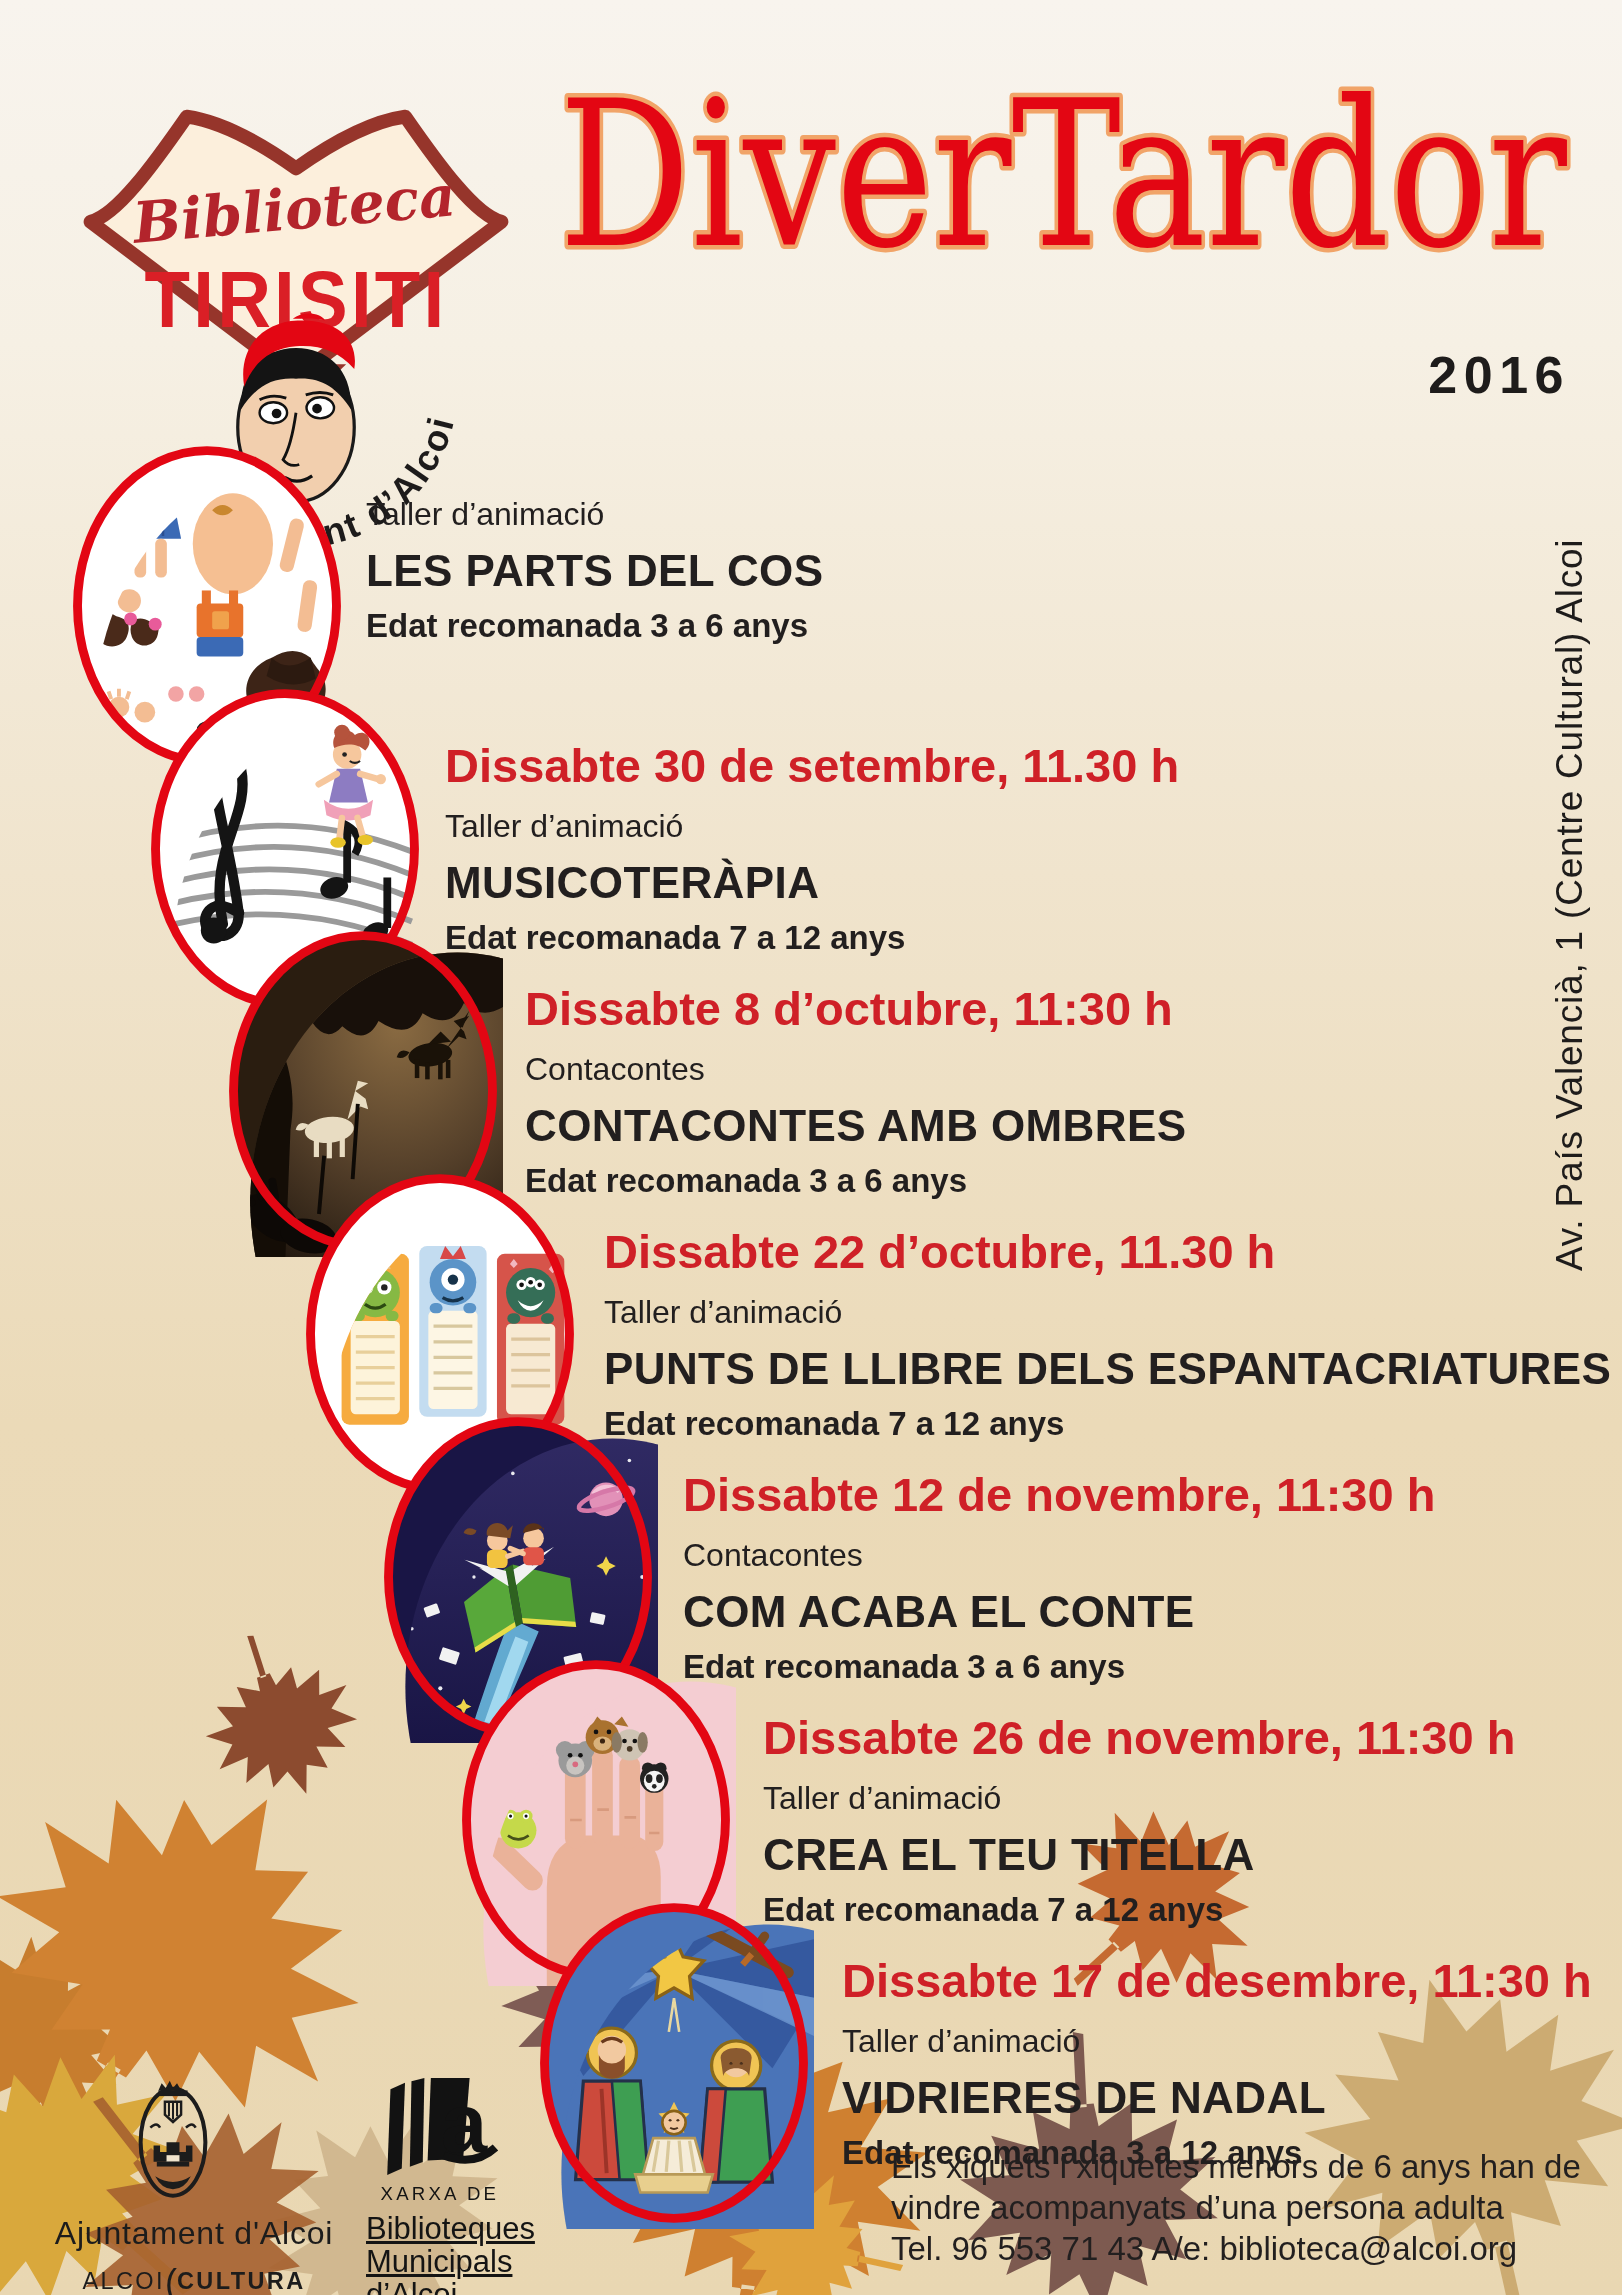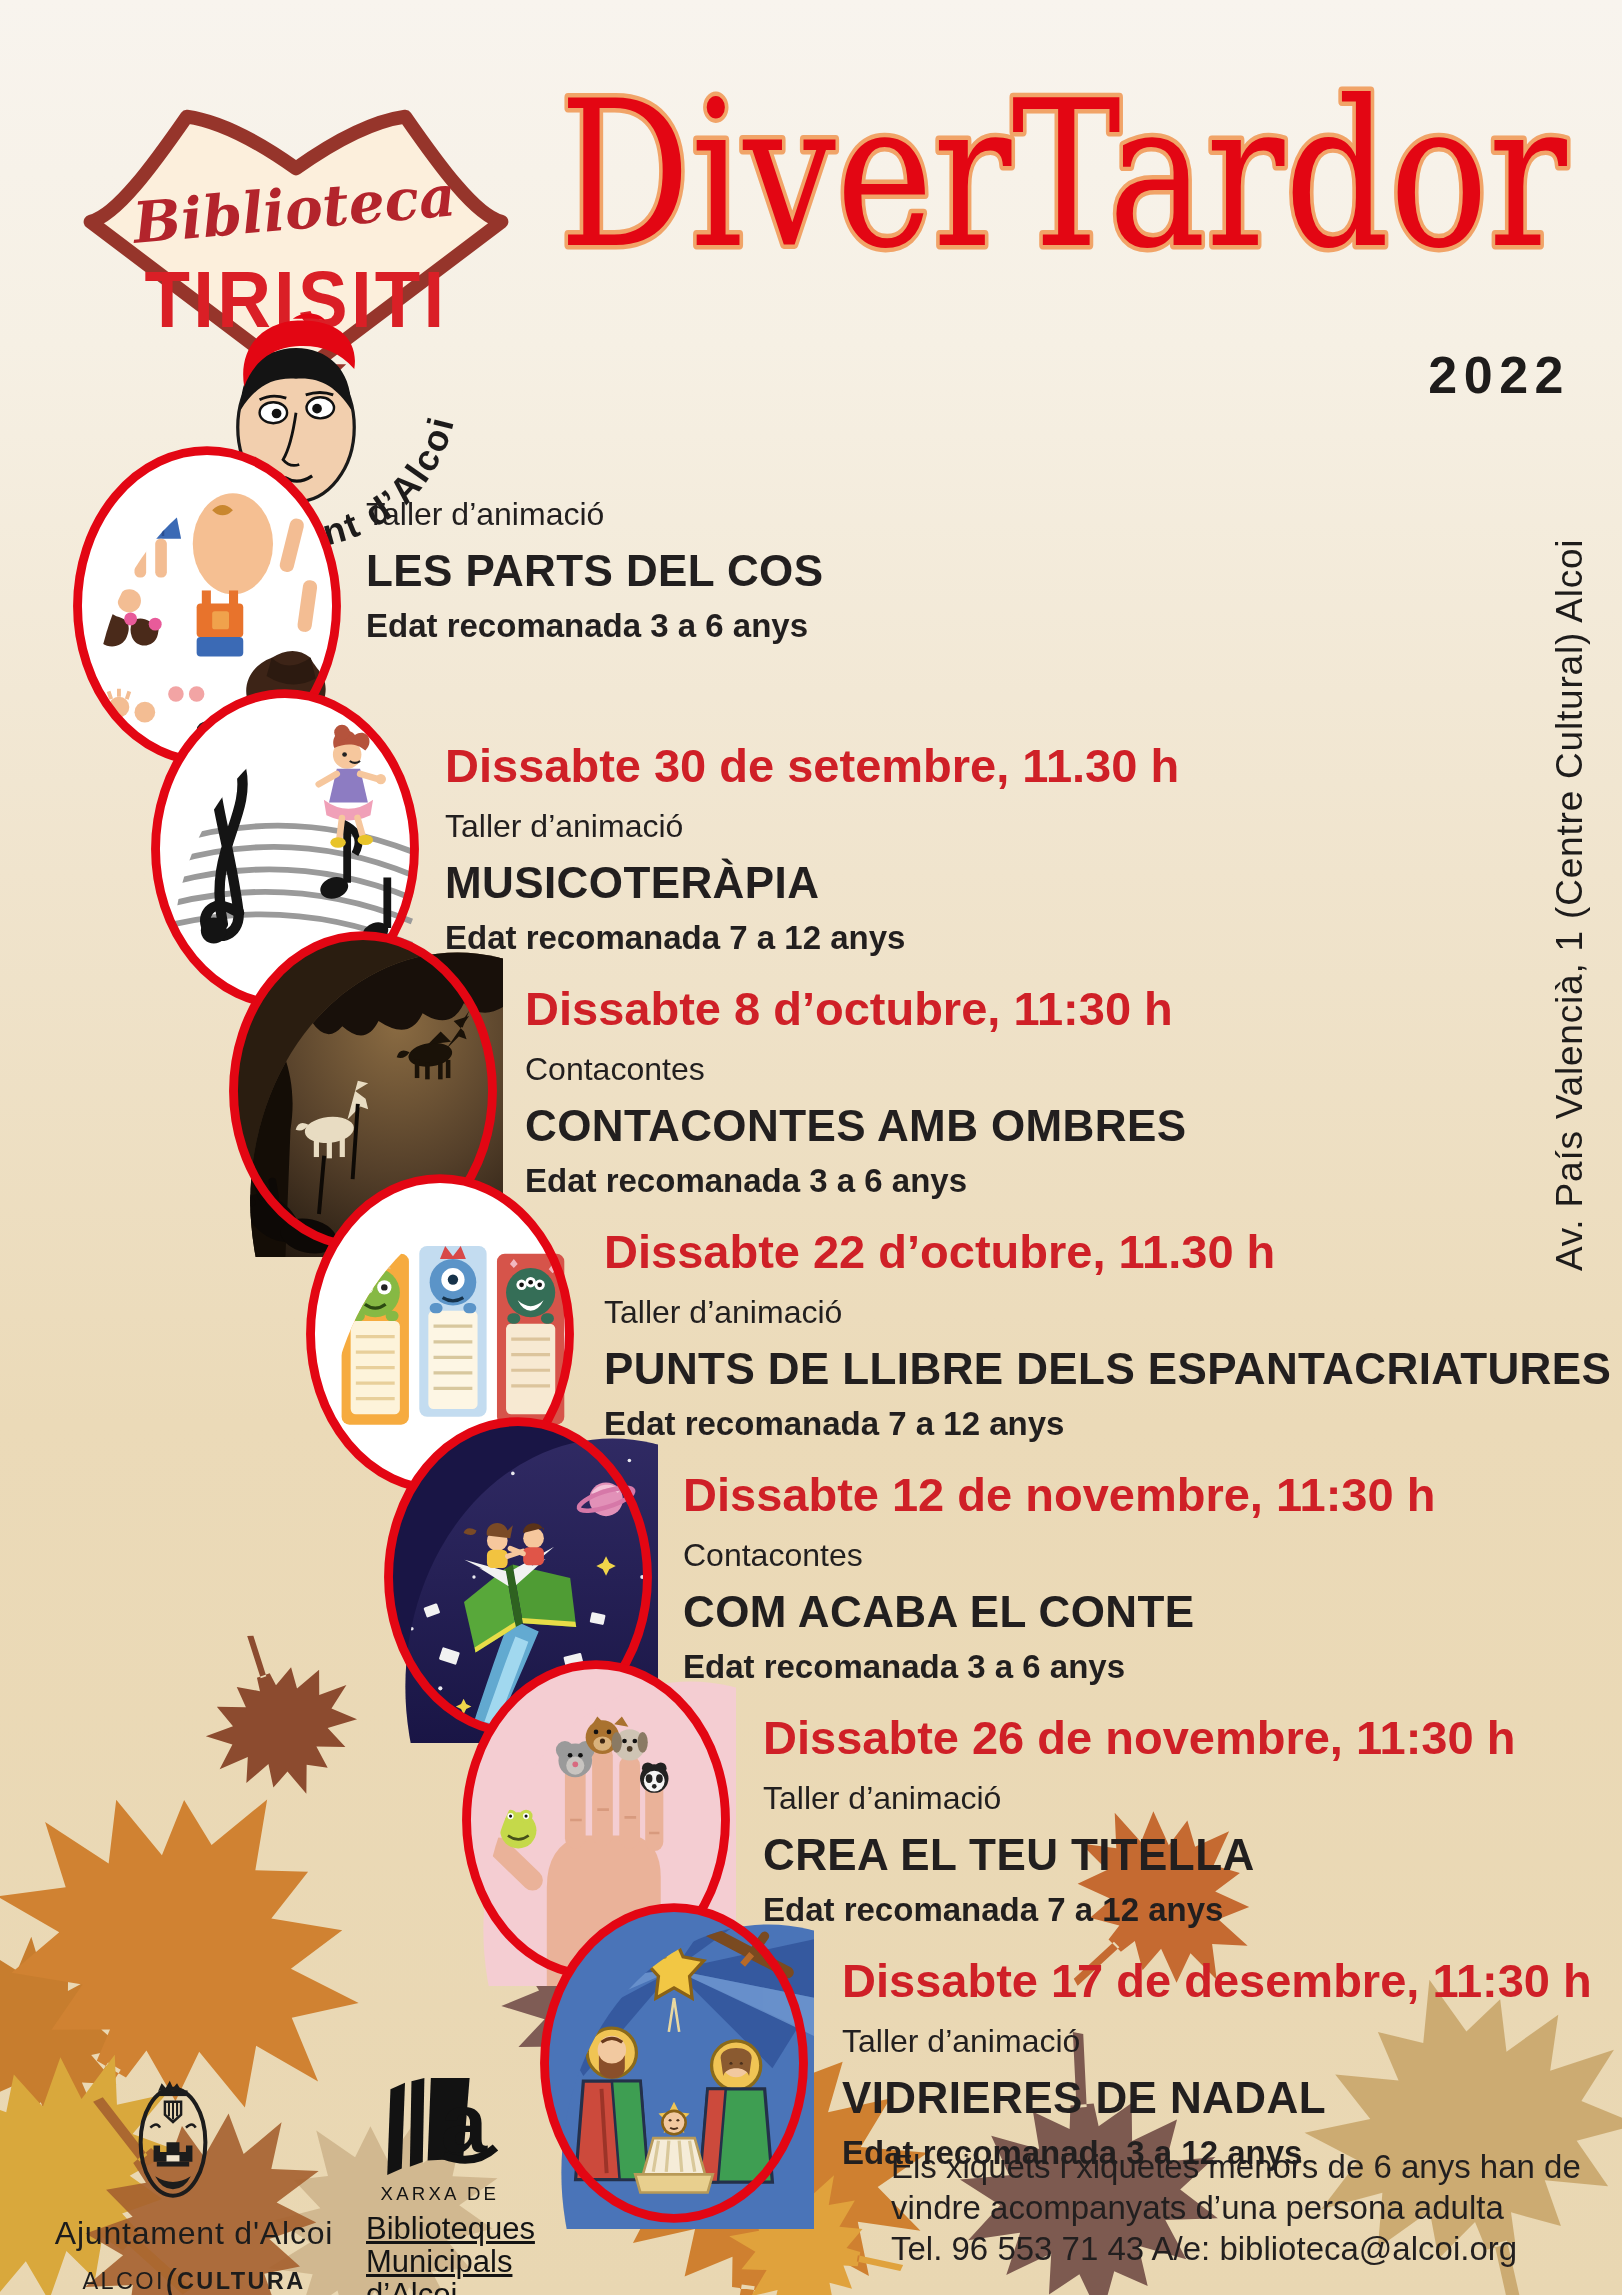--- a/index.html
+++ b/index.html
@@ -83,21 +83,21 @@
       <textPath href="#arcAj" startOffset="18">Ajuntament d’Alcoi</textPath>
     </text>
   </svg>
 
   <svg class="titlesvg" style="left:551px;top:57px;" width="1028" height="227" viewBox="0 0 1270 280">
     <g transform="scale(1,1.22)">
       <text x="10" y="190" font-family="DejaVu Serif, serif" font-size="205" textLength="1245" lengthAdjust="spacingAndGlyphs" fill="#e30613" stroke="#f1a468" stroke-width="9" paint-order="stroke" stroke-linejoin="round">DiverTardor</text>
     </g>
   </svg>
 
-  <div class="year">2022</div>
+  <div class="year">2016</div>
   <div class="vaddress">Av. País Valencià, 1 (Centre Cultural) Alcoi</div>
 
   <div class="event z2" style="left:366px;top:496px;">
     <div class="ecat">Taller d’animació</div>
     <div class="etitle">LES PARTS DEL COS</div>
     <div class="eage">Edat recomanada 3 a 6 anys</div>
   </div>
   <div class="event z2" style="left:445px;top:738px;">
     <div class="edate">Dissabte 30 de setembre, 11.30 h</div>
     <div class="ecat">Taller d’animació</div>

